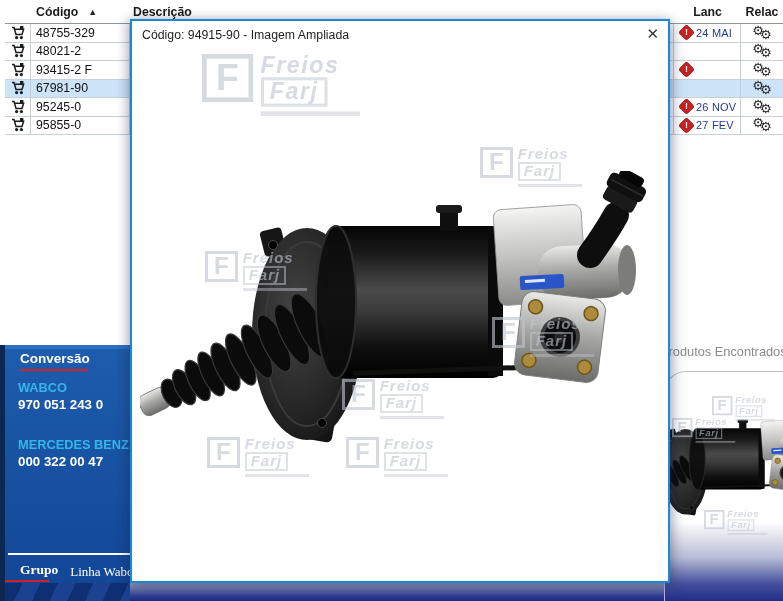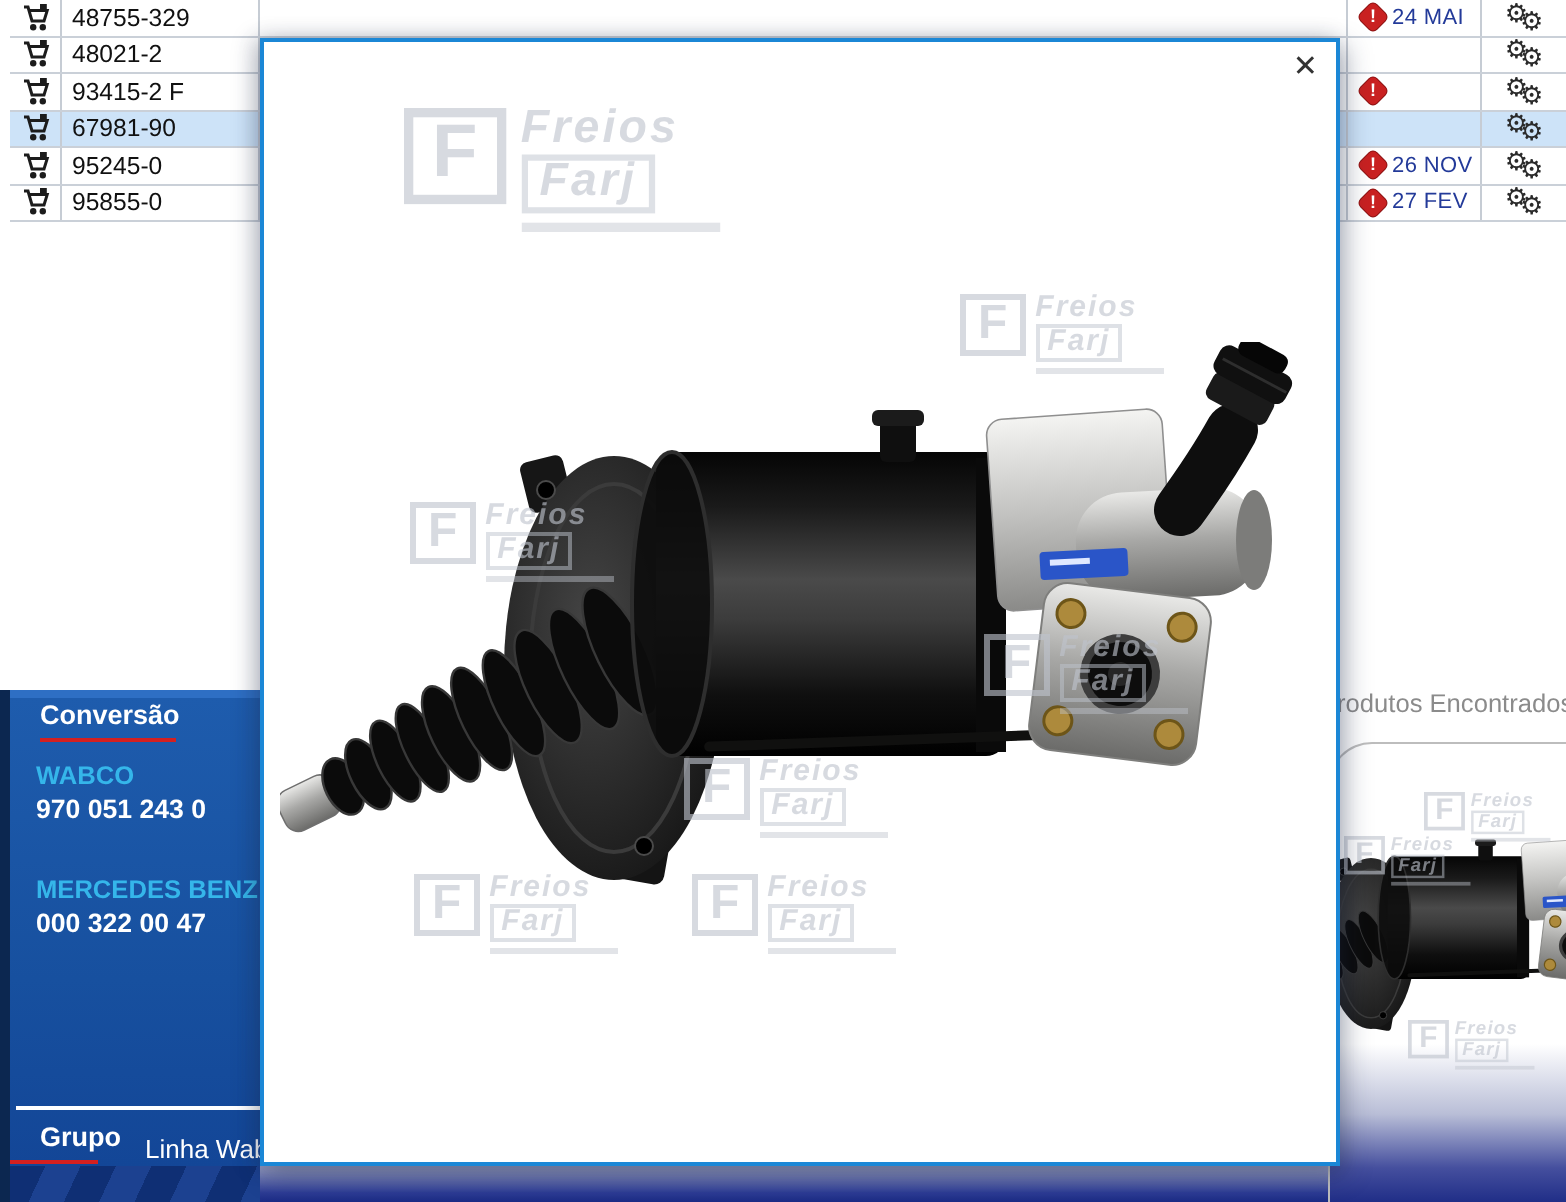--- a/index.html
+++ b/index.html
@@ -43,21 +43,21 @@
   .left-strip{position:absolute;left:0;top:345px;width:5px;height:256px;background:#0c2750;z-index:2;}
   .conv{position:absolute;left:5px;top:345px;width:125px;height:238px;z-index:2;
         background:linear-gradient(180deg,#1e5cad,#17509f 60%,#134697 100%);
         border-top:4px solid #2e6fc4;box-sizing:border-box;color:#fff;}
   .conv-title{margin:0 0 0 15px;font-size:13.5px;font-weight:bold;display:inline-block;}
   .red-ul{height:2px;background:#d42020;margin-top:2px;}
   .conv-brand{margin:9px 0 0 13px;font-size:12.8px;font-weight:bold;color:#35b6ea;}
   .conv-code{margin:2px 0 0 13px;font-size:13.3px;font-weight:bold;color:#fff;}
   .conv-gap{height:16px;}
   .conv-div{position:absolute;left:3px;top:204px;width:124px;height:2px;background:#fff;}
-  .grp-row{position:absolute;left:0;top:211px;width:200px;display:flex;align-items:flex-end;}
+  .grp-row{position:absolute;left:0;top:211px;width:200px;display:flex;align-items:center;font-family:Liberation Serif, serif;}
   .grp-label{margin-left:15px;font-size:13.5px;font-weight:bold;color:#fff;display:inline-block;}
   .grp-val{margin:1px 0 0 12px;font-size:13px;color:#fff;white-space:nowrap;}
   .left-stripes{position:absolute;left:5px;top:583px;width:125px;height:18px;z-index:2;
      background:repeating-linear-gradient(115deg,#0f2f74 0 16px,#1c4190 16px 32px);}
 
   
   .results-label{position:absolute;left:660px;top:344px;z-index:1;font-size:12.8px;color:#8b8b8b;white-space:nowrap;}
   .rpanel{position:absolute;left:664px;top:371px;width:119px;height:230px;z-index:1;
       border-top:1px solid #bdbdbd;border-left:1px solid #bdbdbd;box-sizing:border-box;
       border-radius:22px 0 0 0;
@@ -169,20 +169,36 @@
       <circle cx="10.4" cy="11.6" r="1.6" fill="#1c1c1c"></circle>
     </symbol>
   </defs>
 </svg>
 
 <div class="page">
 
   <div class="bottom-band"></div>
 
   <div class="tbl">
+    <div class="thead">
+      <div class="c-icon"></div>
+      <div class="c-cod">
+        <span>Código</span>
+        <span class="sort">▲</span>
+      </div>
+      <div class="c-desc">
+        <span>Descrição</span>
+      </div>
+      <div class="c-lanc">
+        <span>Lanc</span>
+      </div>
+      <div class="c-relac">
+        <span>Relac</span>
+      </div>
+    </div>
 
     <div class="trow">
       <div class="c-icon">
           <svg class="cart" width="14" height="14">
             <use href="#cartsym"></use>
           </svg>
         </div>
       <div class="c-cod">48755-329</div>
       <div class="c-desc"></div>
       <div class="c-lanc">
@@ -344,20 +360,21 @@
   <div class="wm wm-sm" style="left:704px;top:510px;z-index:3;">
     <span class="f">F</span>
     <span class="tx">
         <span>Freios</span>
         <span class="l2">Farj</span>
         <span class="tag"></span>
       </span>
   </div>
 
   <div class="modal">
+    <div class="modal-title">Código: 94915-90 - Imagem Ampliada</div>
     <div class="modal-close">✕</div>
 
     <svg class="product-img" viewBox="0 0 520 300">
         <use href="#product"></use>
       </svg>
 
     <div class="wm wm-xl" style="left:70px;top:33px;">
       <span class="f">F</span>
       <span class="tx">
           <span>Freios</span>

